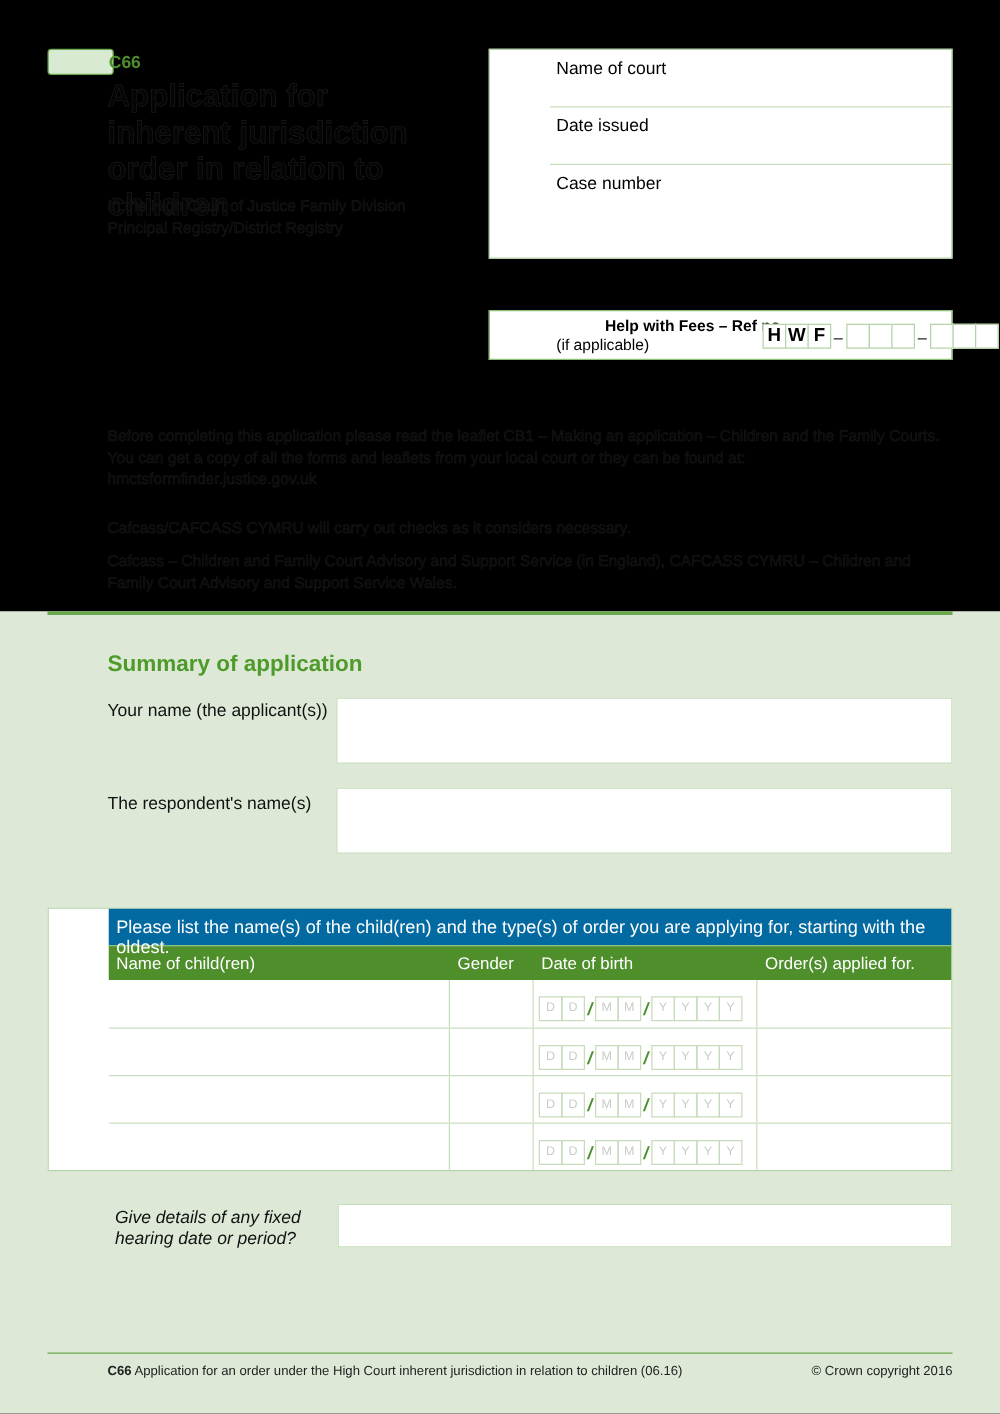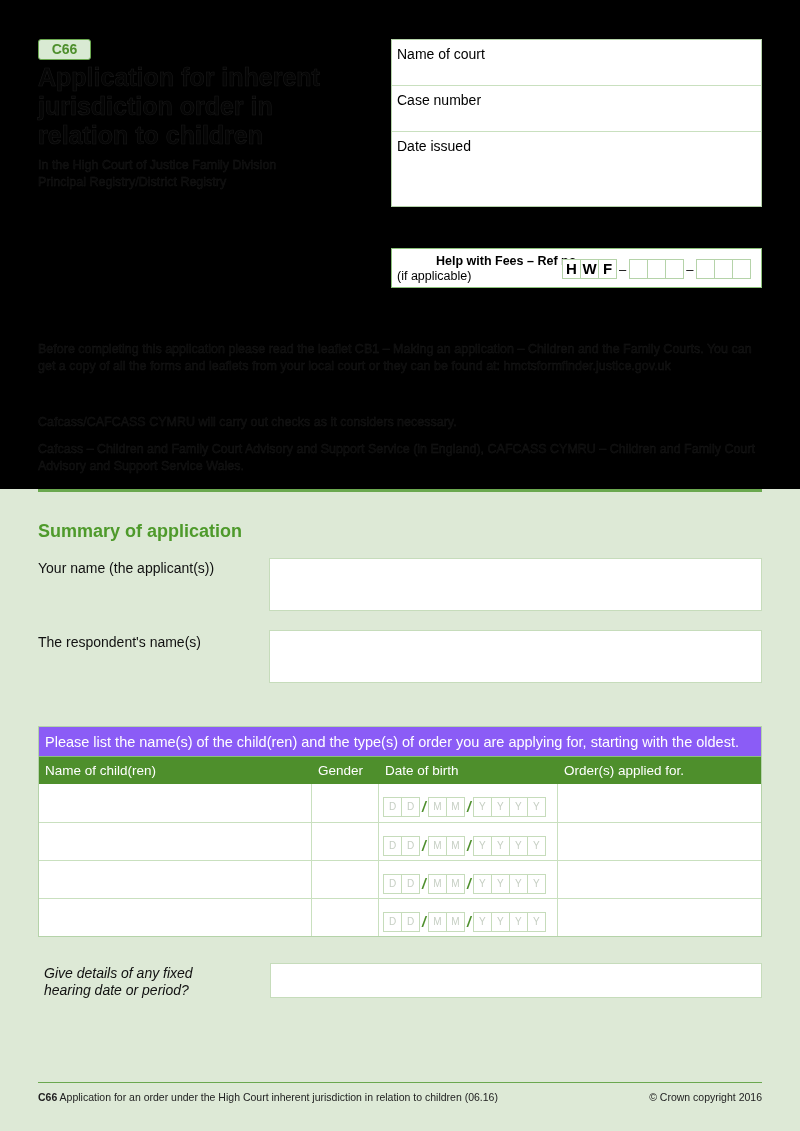--- a/index.html
+++ b/index.html
@@ -4,21 +4,21 @@
 <style>
   * { box-sizing: border-box; margin: 0; padding: 0; }
   html, body { width: 800px; height: 1131px; }
   body {
     position: relative;
     background: #000000;
     font-family: "Liberation Sans", sans-serif;
     color: #000;
     overflow: hidden;
   }
-  .abs { position: absolute; }
+  .abs { position: absolute; padding-left: 48px; }
 
   
   .badge {
     left: 38px; top: 39px; width: 53px; height: 21px;
     background: #d9ead3; border: 1px solid #6aa84f; border-radius: 3px;
     color: #4e8f2c; font-weight: bold; font-size: 14px;
     text-align: center; line-height: 19px;
   }
   .title {
     left: 38px; top: 63px; width: 320px;
@@ -80,21 +80,21 @@
   .field-label { font-size: 14px; color: #111; }
   .input-box {
     background: #fff; border: 1px solid #c6dcbb;
   }
 
   .table {
     left: 38px; top: 726px; width: 724px;
     background: #fff; border: 1px solid #b5d3a9;
   }
   .table .caption {
-    height: 30px; background: #8b5cf6; color: #fff; font-size: 14.5px;
+    height: 30px; background: #0369a1; color: #fff; font-size: 14.5px;
     padding: 7px 6px 0; border-bottom: 1px solid #8cc17a;
   }
   .table .thead {
     height: 27px; background: #4e8f2c; color: #fff; font-size: 13.5px;
     display: flex;
   }
   .table .thead div { padding: 6px 6px 0; }
   .table .trow { height: 38px; display: flex; border-top: 1px solid #c9e0bf; }
   .table .trow:first-of-type { border-top: none; }
   .c1 { width: 273px; border-right: 1px solid #c9e0bf; }
@@ -121,22 +121,22 @@
 
 <div class="abs badge">C66</div>
 <div class="abs title">Application for inherent jurisdiction order in relation to children</div>
 <div class="abs subtitle">
   <div>In the High Court of Justice Family Division</div>
   <div>Principal Registry/District Registry</div>
 </div>
 
 <div class="abs court-box">
   <div class="row"><span>Name of court</span></div>
+  <div class="row"><span>Date issued</span></div>
   <div class="row"><span>Case number</span></div>
-  <div class="row"><span>Date issued</span></div>
 </div>
 
 <div class="abs hwf-box">
   <div class="abs hwf-label">
     <b>Help with Fees – Ref no.</b><br>
     <span>(if applicable)</span>
   </div>
   <div class="abs hwf-cells">
     <div class="cell">H</div>
     <div class="cell">W</div>

